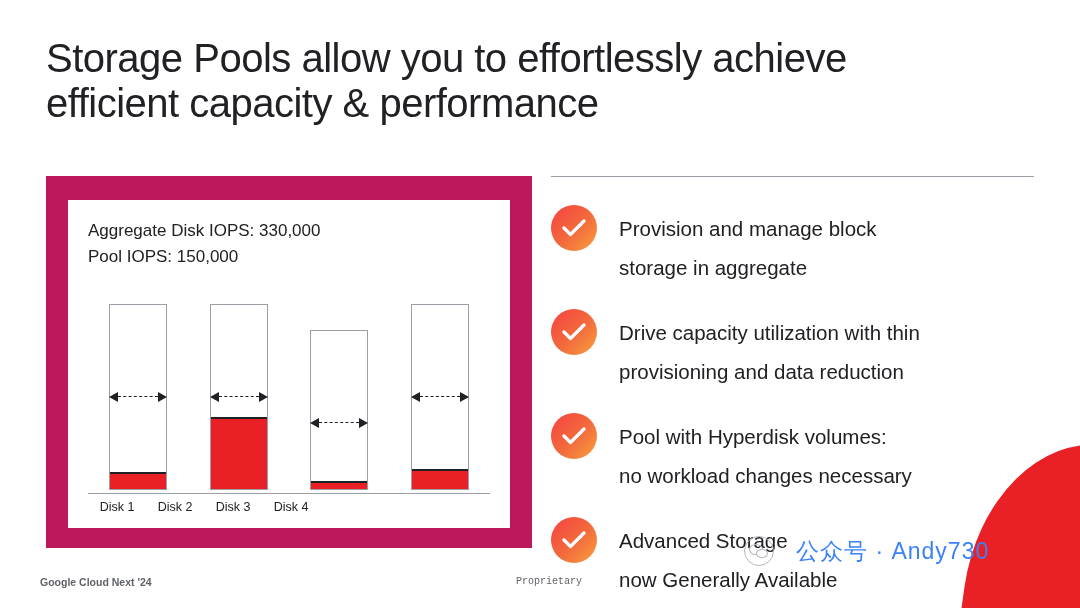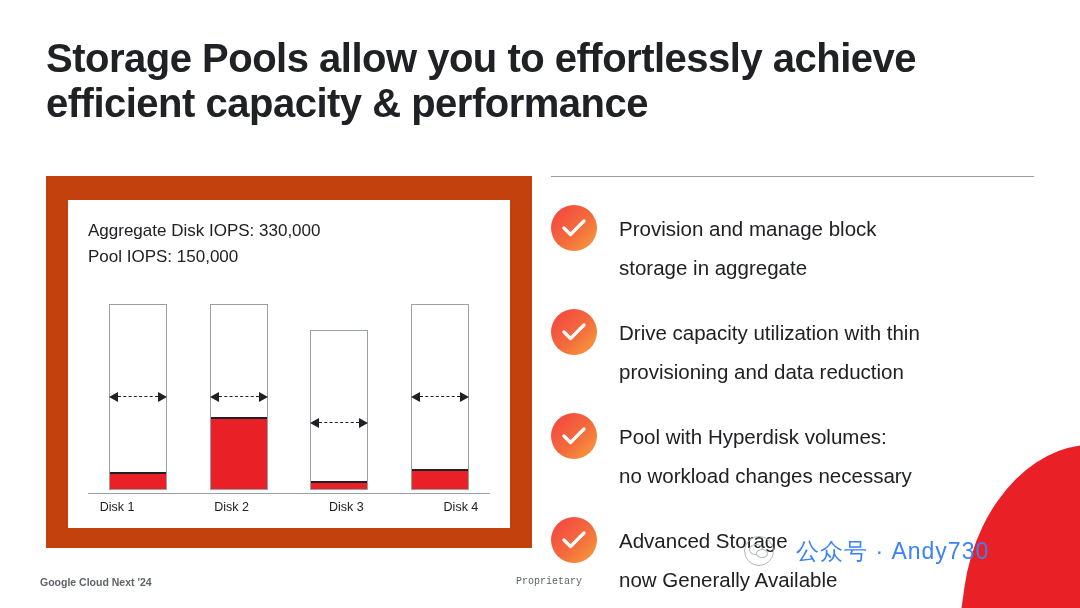--- a/index.html
+++ b/index.html
@@ -17,34 +17,34 @@
   }
 
   
   .title {
     position: absolute;
     left: 46px;
     top: 36px;
     width: 960px;
     font-size: 40px;
     line-height: 1.12;
-    font-weight: 700;
+    font-weight: 400;
     color: #202124;
     letter-spacing: -0.5px;
   }
   .title-line { display: block; }
 
   
   .left-card {
     position: absolute;
     left: 46px;
     top: 176px;
     width: 486px;
     height: 372px;
-    background: #c2410c;
+    background: #be185d;
     padding: 24px 22px 20px 22px;
   }
   .chart-panel {
     position: relative;
     width: 100%;
     height: 100%;
     background: #ffffff;
     padding: 18px 20px 10px 20px;
   }
   .stats {
@@ -103,21 +103,21 @@
     bottom: 24px;
     height: 1px;
     background: #9aa0a6;
   }
   .labels {
     position: absolute;
     left: 0; right: 0;
     bottom: 0;
     height: 22px;
     display: flex;
-    justify-content: space-between;
+    justify-content: flex-start;
     align-items: center;
   }
   .labels span {
     width: 58px;
     text-align: center;
     font-size: 12.5px;
     color: #202124;
   }
 
   

